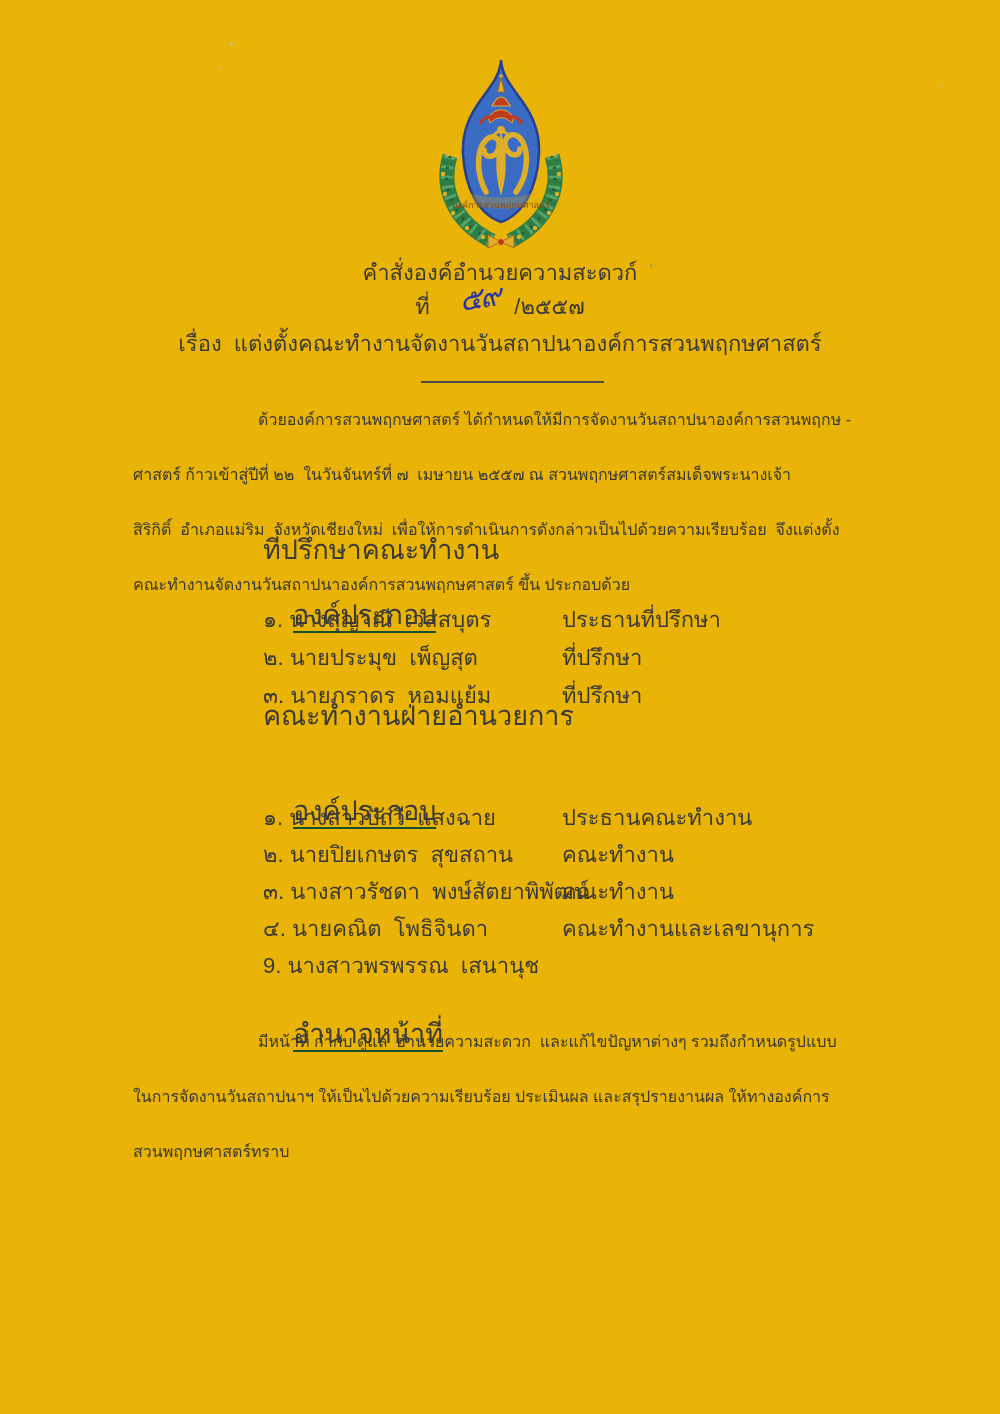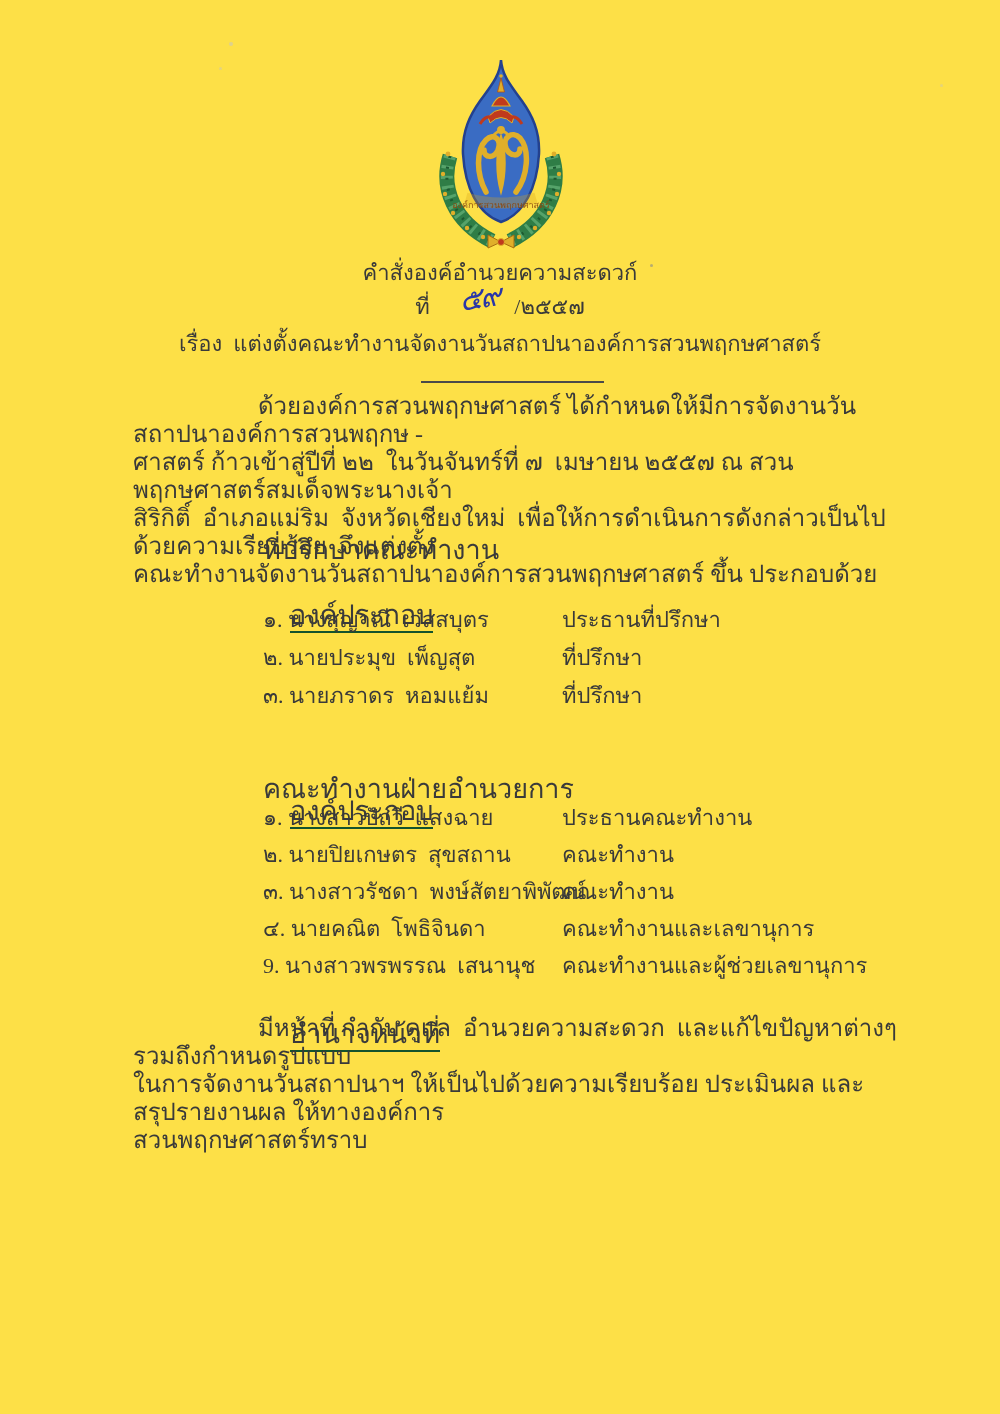--- a/index.html
+++ b/index.html
@@ -1,20 +1,20 @@
 <!DOCTYPE html>
 <html><head>
 <meta charset="utf-8">
 <style>
   html,body{margin:0;padding:0;background:#ffffff;}
   .page{
     position:relative;
     width:1000px;height:1414px;
-    background:#fde047;
-    font-family:Liberation Serif, serif;
+    background:#eab308;
+    font-family:Liberation Sans, sans-serif;
     color:#3a3a3a;
     overflow:hidden;
   }
   .txt{white-space:pre-wrap;}
   .center-line{
     position:absolute;left:0;width:1000px;
     text-align:center;font-size:22px;line-height:30px;
   }
   .title{top:258px;}
   .number-line{top:289px;}
@@ -27,21 +27,21 @@
     transform:rotate(-9deg) translateY(-6px);
     margin-right:14px;
   }
   .subject{top:329px;}
   .divider{
     position:absolute;top:381px;left:421px;
     width:183px;height:2px;background:#4a4a4a;
   }
   .para{
     position:absolute;left:133px;width:764px;
-    font-size:24px;line-height:28px;
+    font-size:16px;line-height:55px;
   }
   .para1{top:392px;}
   .duties-para{top:1014px;}
   .pline{white-space:pre-wrap;}
   .pline.indent{text-indent:125px;}
   .sec-heading{
     position:absolute;left:263px;
     font-size:27px;line-height:30px;white-space:pre-wrap;
   }
   .underlined{
@@ -144,30 +144,30 @@
   <div class="sec-heading" style="top:535px">ที่ปรึกษาคณะทำงาน</div>
   <div class="sec-heading" style="top:570px">
     <span class="underlined txt">องค์ประกอบ</span>
   </div>
   <div class="rows rows1">
       <div class="mrow"><span class="mname">๑. นางสุญาณี  เวสสบุตร</span><span class="mpos">ประธานที่ปรึกษา</span></div>
       <div class="mrow"><span class="mname">๒. นายประมุข  เพ็ญสุต</span><span class="mpos">ที่ปรึกษา</span></div>
       <div class="mrow"><span class="mname">๓. นายภราดร  หอมแย้ม</span><span class="mpos">ที่ปรึกษา</span></div>
     </div>
 
-  <div class="sec-heading" style="top:774px">คณะทำงานฝ่ายอำนวยการ</div>
+  <div class="sec-heading" style="top:701px">คณะทำงานฝ่ายอำนวยการ</div>
   <div class="sec-heading" style="top:766px">
     <span class="underlined txt">องค์ประกอบ</span>
   </div>
   <div class="rows rows2">
       <div class="mrow"><span class="mname">๑. นางสาวปัถวี  แสงฉาย</span><span class="mpos">ประธานคณะทำงาน</span></div>
       <div class="mrow"><span class="mname">๒. นายปิยเกษตร  สุขสถาน</span><span class="mpos">คณะทำงาน</span></div>
       <div class="mrow"><span class="mname">๓. นางสาวรัชดา  พงษ์สัตยาพิพัฒน์</span><span class="mpos">คณะทำงาน</span></div>
       <div class="mrow"><span class="mname">๔. นายคณิต  โพธิจินดา</span><span class="mpos">คณะทำงานและเลขานุการ</span></div>
-      <div class="mrow"><span class="mname">9. นางสาวพรพรรณ  เสนานุช</span><span class="mpos">คณะทำงานและผู้ช่วยเลขานุการ</span></div>
+      <div class="mrow"><span class="mname">9. นางสาวพรพรรณ  เสนานุช</span></div>
     </div>
 
   <div class="sec-heading" style="top:989px">
     <span class="underlined txt">อำนาจหน้าที่</span>
   </div>
   <div class="para duties-para">
     <div class="pline indent">มีหน้าที่ กำกับ ดูแล  อำนวยความสะดวก  และแก้ไขปัญหาต่างๆ รวมถึงกำหนดรูปแบบ</div>
     <div class="pline">ในการจัดงานวันสถาปนาฯ ให้เป็นไปด้วยความเรียบร้อย ประเมินผล และสรุปรายงานผล ให้ทางองค์การ</div>
     <div class="pline">สวนพฤกษศาสตร์ทราบ</div>
   </div>

